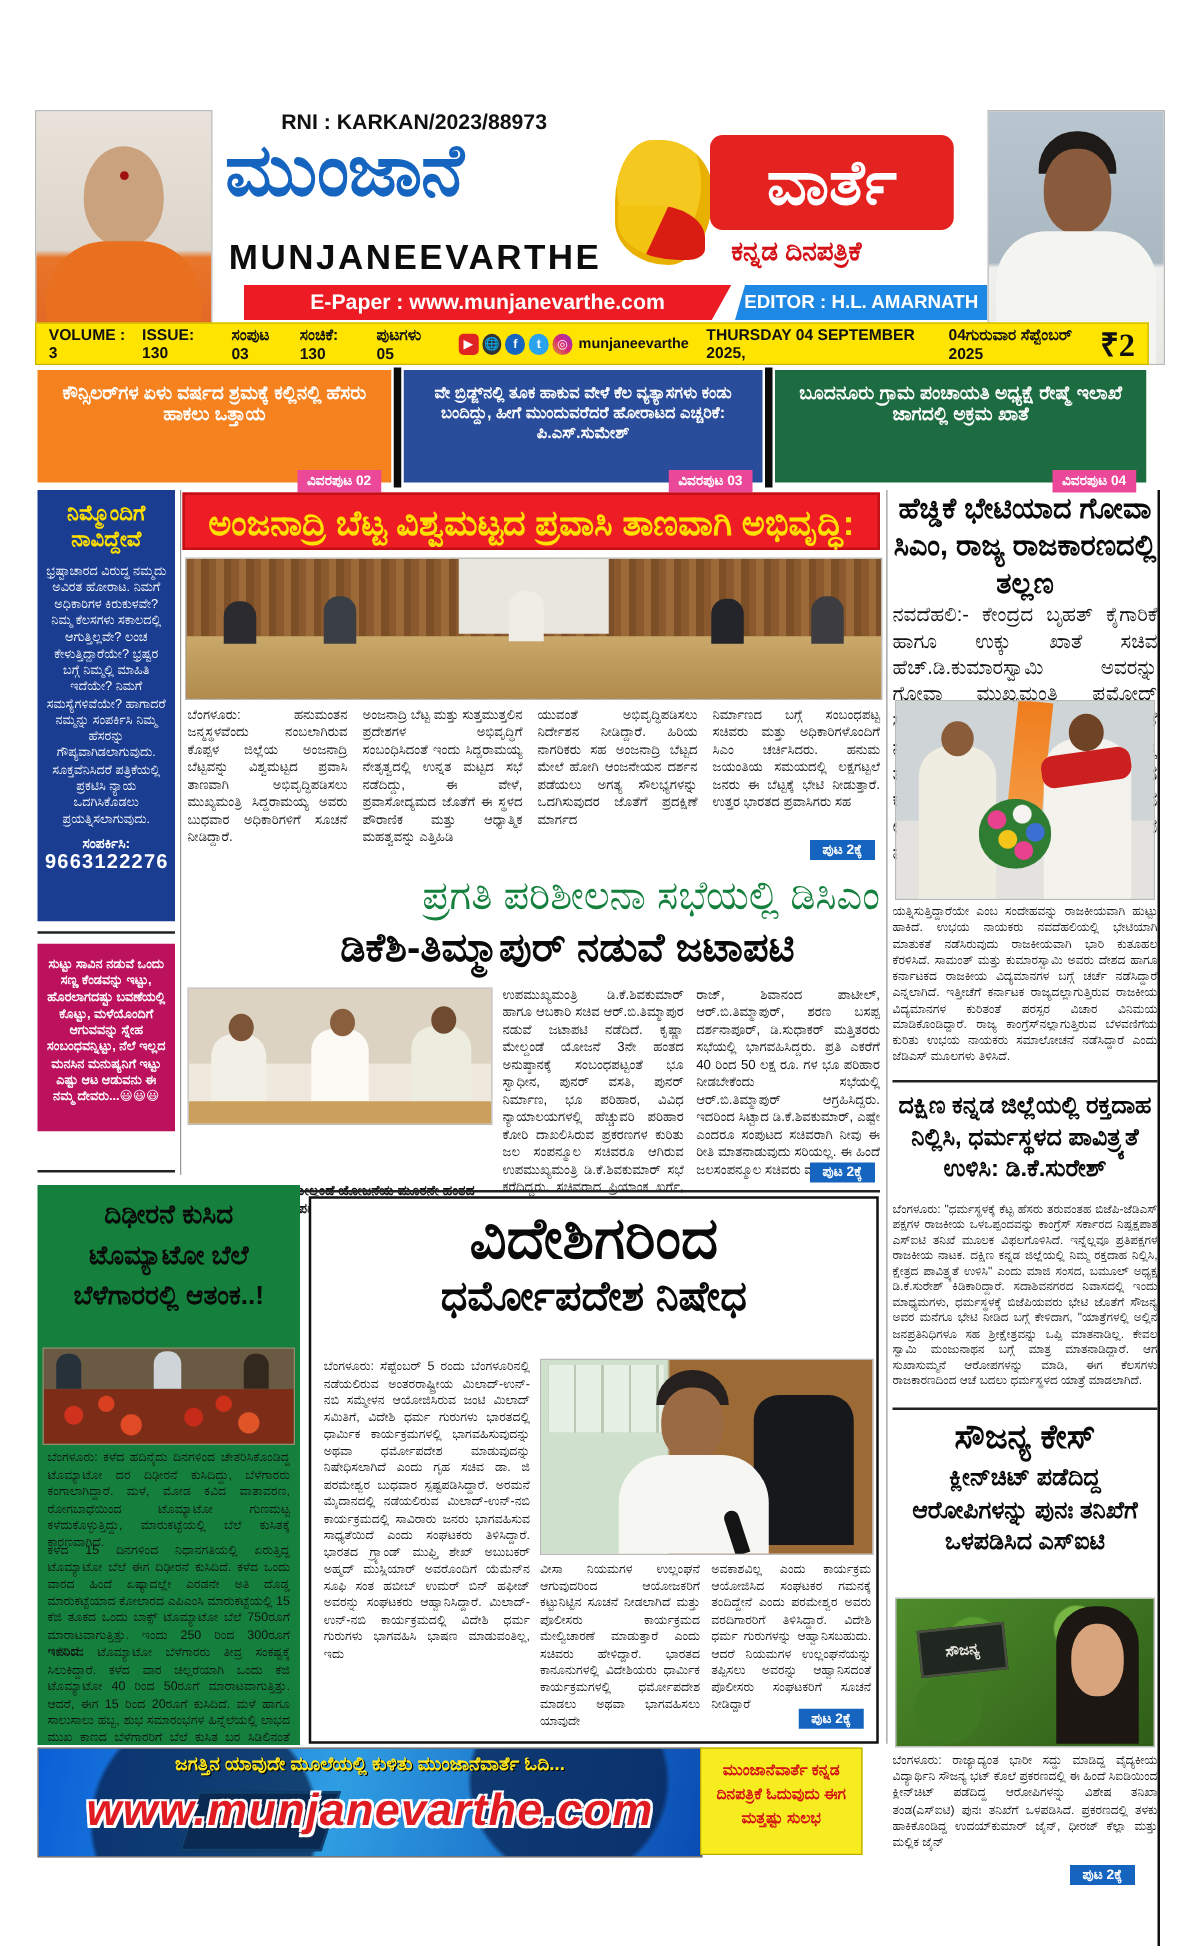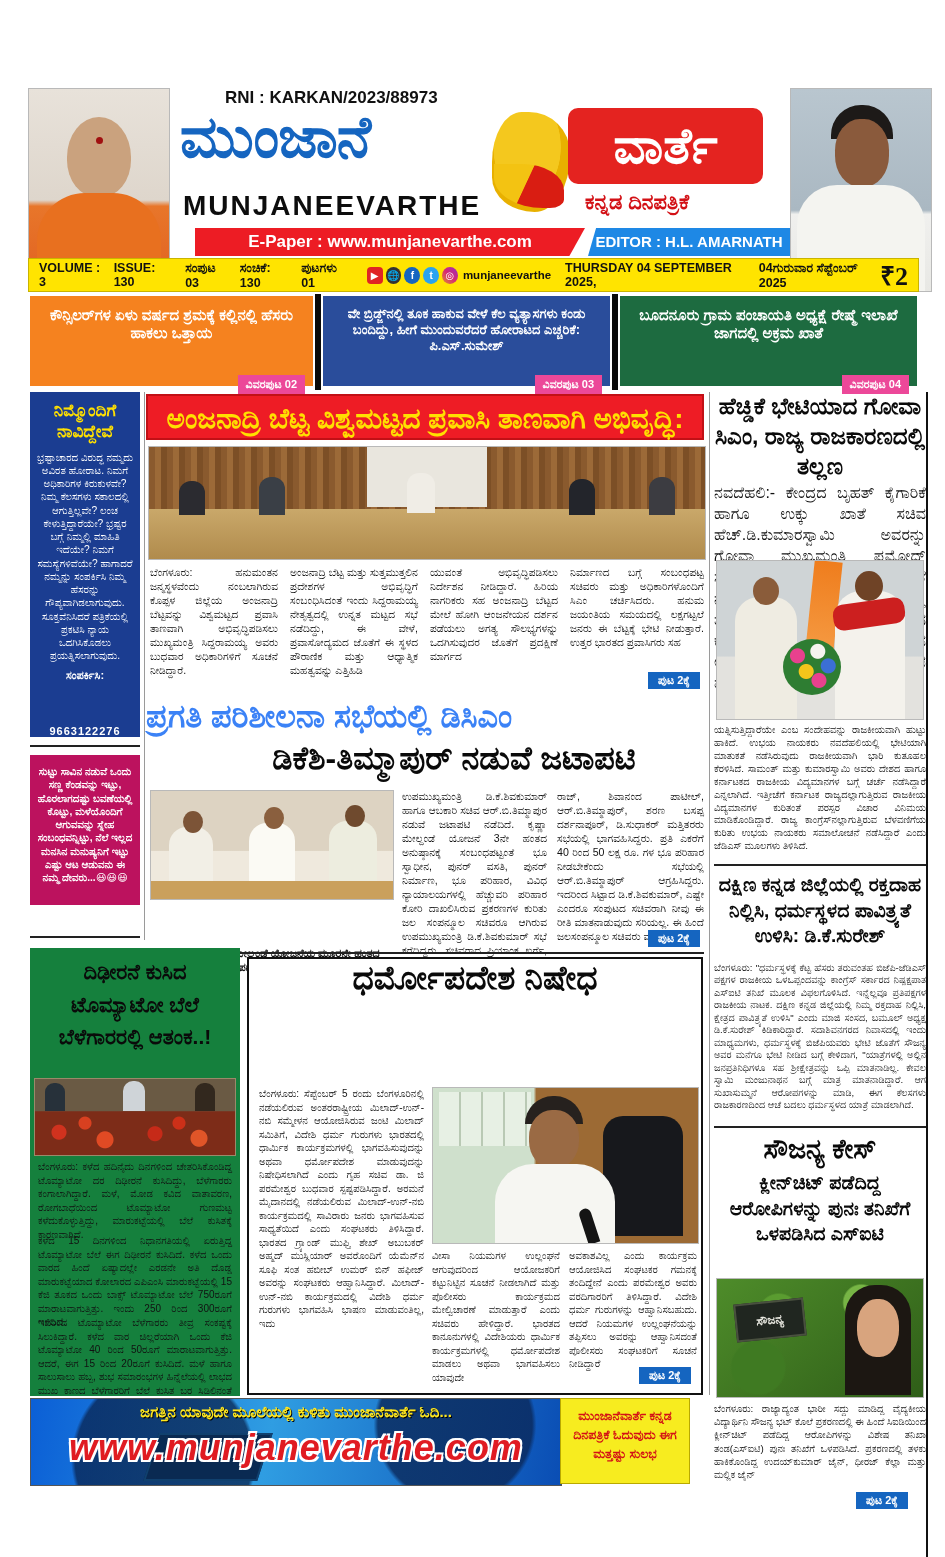--- a/index.html
+++ b/index.html
@@ -50,21 +50,21 @@
     <div class="abs kn" style="left:585px;top:130px;width:180px;font-size:21px;font-weight:bold;color:#d31116;">ಕನ್ನಡ ದಿನಪತ್ರಿಕೆ</div>
 
     <div class="abs" style="left:195px;top:168px;width:390px;height:28px;background:#ed1c24;color:#fff;font-size:17px;font-weight:bold;text-align:center;line-height:28px;clip-path:polygon(0 0,100% 0,96% 100%,0 100%);">E-Paper : www.munjanevarthe.com</div>
     <div class="abs" style="left:588px;top:168px;width:202px;height:28px;background:#1e88e5;color:#fff;font-size:15px;font-weight:bold;text-align:center;line-height:28px;clip-path:polygon(4% 0,100% 0,100% 100%,0 100%);">EDITOR : H.L. AMARNATH</div>
 
     <div class="abs" style="left:28px;top:198px;width:889px;height:32px;background:#ffe400;border:1px solid #c9b400;display:flex;align-items:center;font-size:12.5px;font-weight:bold;">
       <span class="kn" style="margin-left:10px;">VOLUME : 3</span>
       <span class="kn" style="margin-left:8px;">ISSUE: 130</span>
       <span class="kn" style="margin-left:10px;">ಸಂಪುಟ 03</span>
       <span class="kn" style="margin-left:10px;">ಸಂಚಿಕೆ: 130</span>
-      <span class="kn" style="margin-left:10px;">ಪುಟಗಳು 01</span>
+      <span class="kn" style="margin-left:10px;">ಪುಟಗಳು 05</span>
       <span class="soc" style="background:#e02424;border-radius:4px;margin-left:16px;">▶</span>
       <span class="soc" style="background:#333;">🌐</span>
       <span class="soc" style="background:#1565c0;">f</span>
       <span class="soc" style="background:#2aa3ef;">t</span>
       <span class="soc" style="background:linear-gradient(45deg,#e0902c,#d62976,#962fbf);">◎</span>
       <span style="margin-left:2px;font-size:11.5px;">munjaneevarthe</span>
       <span style="margin-left:14px;">THURSDAY 04 SEPTEMBER 2025,</span>
       <span class="kn" style="margin-left:6px;">04ಗುರುವಾರ ಸೆಪ್ಟೆಂಬರ್ 2025</span>
       <span style="margin-left:auto;margin-right:10px;font-size:26px;font-family:'Liberation Serif',serif;font-weight:bold;">₹2</span>
     </div>
@@ -86,21 +86,21 @@
   </div>
 
   <div class="vr" style="left:144px;top:392px;width:1px;height:548px;"></div>
   <div class="vr" style="left:709px;top:392px;width:1px;height:1003px;"></div>
   <div class="abs" style="left:926px;top:392px;width:2px;height:1165px;background:#111;"></div>
 
   <div class="abs" style="left:30px;top:392px;width:110px;height:345px;background:#1b3d91;color:#fff;text-align:center;box-sizing:border-box;padding:8px 6px;">
     <div class="kn" style="color:#ffe000;font-size:17px;font-weight:bold;line-height:1.25;margin-bottom:8px;">ನಿಮ್ಮೊಂದಿಗೆ ನಾವಿದ್ದೇವೆ</div>
     <div class="kn" style="font-size:10.2px;line-height:1.3;">ಭ್ರಷ್ಟಾಚಾರದ ವಿರುದ್ಧ ನಮ್ಮದು ಅವಿರತ ಹೋರಾಟ. ನಿಮಗೆ ಅಧಿಕಾರಿಗಳ ಕಿರುಕುಳವೇ? ನಿಮ್ಮ ಕೆಲಸಗಳು ಸಕಾಲದಲ್ಲಿ ಆಗುತ್ತಿಲ್ಲವೇ? ಲಂಚ ಕೇಳುತ್ತಿದ್ದಾರೆಯೇ? ಭ್ರಷ್ಟರ ಬಗ್ಗೆ ನಿಮ್ಮಲ್ಲಿ ಮಾಹಿತಿ ಇದೆಯೇ? ನಿಮಗೆ ಸಮಸ್ಯೆಗಳಿವೆಯೇ? ಹಾಗಾದರೆ ನಮ್ಮನ್ನು ಸಂಪರ್ಕಿಸಿ ನಿಮ್ಮ ಹೆಸರನ್ನು ಗೌಪ್ಯವಾಗಿಡಲಾಗುವುದು. ಸೂಕ್ತವೆನಿಸಿದರೆ ಪತ್ರಿಕೆಯಲ್ಲಿ ಪ್ರಕಟಿಸಿ ನ್ಯಾಯ ಒದಗಿಸಿಕೊಡಲು ಪ್ರಯತ್ನಿಸಲಾಗುವುದು.</div>
     <div class="kn" style="font-size:11px;font-weight:bold;margin-top:6px;">ಸಂಪರ್ಕಿಸಿ:</div>
-    <div style="font-size:11px;font-weight:bold;letter-spacing:1px;margin-top:43px;">9663122276</div>
+    <div style="font-size:16px;font-weight:bold;letter-spacing:1px;">9663122276</div>
   </div>
   <div class="hr" style="left:30px;top:745px;width:110px;height:2px;"></div>
   <div class="abs kn" style="left:30px;top:755px;width:110px;height:150px;background:#bc125e;color:#fff;font-size:10.2px;font-weight:bold;line-height:1.3;text-align:center;box-sizing:border-box;padding:10px 6px;">ಸುಟ್ಟು ಸಾವಿನ ನಡುವೆ ಒಂದು ಸಣ್ಣ ಕೆಂಡವನ್ನು ಇಟ್ಟು, ಹೊರಲಾಗದಷ್ಟು ಬವಣೆಯಲ್ಲಿ ಕೊಟ್ಟು, ಮಳೆಯೊಂದಿಗೆ ಆಗುವವನ್ನು ಸ್ನೇಹ ಸಂಬಂಧವನ್ನಿಟ್ಟು, ನೆಲೆ ಇಲ್ಲದ ಮನಸಿನ ಮನುಷ್ಯನಿಗೆ ಇಟ್ಟು ಎಷ್ಟು ಆಟ ಆಡುವನು ಈ ನಮ್ಮ ದೇವರು...😃😃😃</div>
   <div class="hr" style="left:30px;top:936px;width:110px;height:2px;"></div>
 
   <div class="abs kn" style="left:146px;top:394px;width:558px;height:46px;background:#ee1c25;color:#ffe000;font-size:28px;font-weight:bold;text-align:center;line-height:46px;border:2px solid #c21016;box-sizing:border-box;">ಅಂಜನಾದ್ರಿ ಬೆಟ್ಟ ವಿಶ್ವಮಟ್ಟದ ಪ್ರವಾಸಿ ತಾಣವಾಗಿ ಅಭಿವೃದ್ಧಿ: ಸಿಎಂ</div>
 
   <div class="photo" style="left:148px;top:446px;width:556px;height:112px;background:repeating-linear-gradient(90deg,#8a5a2e 0 6px,#9c6a38 6px 12px,#7c4f26 12px 18px);">
     <div class="abs" style="left:218px;top:0;width:120px;height:60px;background:#e9e6de;"></div>
     <div class="abs" style="left:0;top:62px;width:556px;height:50px;background:linear-gradient(180deg,#c9a86a,#b08b4c);"></div>
@@ -110,21 +110,21 @@
     <div class="abs" style="left:420px;top:32px;width:26px;height:36px;border-radius:12px 12px 0 0;background:#23252b;"></div>
     <div class="abs" style="left:500px;top:30px;width:26px;height:38px;border-radius:12px 12px 0 0;background:#3c3c41;"></div>
   </div>
 
   <div class="abs kn col-txt just" style="left:150px;top:566px;width:128px;height:128px;">ಬೆಂಗಳೂರು: ಹನುಮಂತನ ಜನ್ಮಸ್ಥಳವೆಂದು ನಂಬಲಾಗಿರುವ ಕೊಪ್ಪಳ ಜಿಲ್ಲೆಯ ಅಂಜನಾದ್ರಿ ಬೆಟ್ಟವನ್ನು ವಿಶ್ವಮಟ್ಟದ ಪ್ರವಾಸಿ ತಾಣವಾಗಿ ಅಭಿವೃದ್ಧಿಪಡಿಸಲು ಮುಖ್ಯಮಂತ್ರಿ ಸಿದ್ದರಾಮಯ್ಯ ಅವರು ಬುಧವಾರ ಅಧಿಕಾರಿಗಳಿಗೆ ಸೂಚನೆ ನೀಡಿದ್ದಾರೆ.</div>
   <div class="abs kn col-txt just" style="left:290px;top:566px;width:128px;height:128px;">ಅಂಜನಾದ್ರಿ ಬೆಟ್ಟ ಮತ್ತು ಸುತ್ತಮುತ್ತಲಿನ ಪ್ರದೇಶಗಳ ಅಭಿವೃದ್ಧಿಗೆ ಸಂಬಂಧಿಸಿದಂತೆ ಇಂದು ಸಿದ್ದರಾಮಯ್ಯ ನೇತೃತ್ವದಲ್ಲಿ ಉನ್ನತ ಮಟ್ಟದ ಸಭೆ ನಡೆದಿದ್ದು, ಈ ವೇಳೆ, ಪ್ರವಾಸೋದ್ಯಮದ ಜೊತೆಗೆ ಈ ಸ್ಥಳದ ಪೌರಾಣಿಕ ಮತ್ತು ಆಧ್ಯಾತ್ಮಿಕ ಮಹತ್ವವನ್ನು ಎತ್ತಿಹಿಡಿ</div>
   <div class="abs kn col-txt just" style="left:430px;top:566px;width:128px;height:128px;">ಯುವಂತೆ ಅಭಿವೃದ್ಧಿಪಡಿಸಲು ನಿರ್ದೇಶನ ನೀಡಿದ್ದಾರೆ. ಹಿರಿಯ ನಾಗರಿಕರು ಸಹ ಅಂಜನಾದ್ರಿ ಬೆಟ್ಟದ ಮೇಲೆ ಹೋಗಿ ಆಂಜನೇಯನ ದರ್ಶನ ಪಡೆಯಲು ಅಗತ್ಯ ಸೌಲಭ್ಯಗಳನ್ನು ಒದಗಿಸುವುದರ ಜೊತೆಗೆ ಪ್ರದಕ್ಷಿಣೆ ಮಾರ್ಗದ</div>
   <div class="abs kn col-txt just" style="left:570px;top:566px;width:134px;height:110px;">ನಿರ್ಮಾಣದ ಬಗ್ಗೆ ಸಂಬಂಧಪಟ್ಟ ಸಚಿವರು ಮತ್ತು ಅಧಿಕಾರಿಗಳೊಂದಿಗೆ ಸಿಎಂ ಚರ್ಚಿಸಿದರು. ಹನುಮ ಜಯಂತಿಯ ಸಮಯದಲ್ಲಿ ಲಕ್ಷಗಟ್ಟಲೆ ಜನರು ಈ ಬೆಟ್ಟಕ್ಕೆ ಭೇಟಿ ನೀಡುತ್ತಾರೆ. ಉತ್ತರ ಭಾರತದ ಪ್ರವಾಸಿಗರು ಸಹ</div>
   <span class="abs tag-blue kn" style="left:648px;top:672px;">ಪುಟ 2ಕ್ಕೆ</span>
 
-  <div class="abs kn" style="left:146px;top:698px;width:558px;font-size:32px;font-weight:bold;text-align:left;color:#3b82f6;">ಪ್ರಗತಿ ಪರಿಶೀಲನಾ ಸಭೆಯಲ್ಲಿ ಡಿಸಿಎಂ</div>
+  <div class="abs kn" style="left:146px;top:698px;width:558px;font-size:32px;font-weight:normal;text-align:right;color:#15803d;">ಪ್ರಗತಿ ಪರಿಶೀಲನಾ ಸಭೆಯಲ್ಲಿ ಡಿಸಿಎಂ</div>
   <div class="abs kn" style="left:146px;top:740px;width:558px;font-size:32px;font-weight:bold;text-align:center;color:#0a0a0a;padding-left:29px;">ಡಿಕೆಶಿ-ತಿಮ್ಮಾಪುರ್ ನಡುವೆ ಜಟಾಪಟಿ</div>
 
   <div class="photo" style="left:150px;top:790px;width:242px;height:108px;background:linear-gradient(180deg,#ddd3c2 0 55%,#efe9dd 56% 100%);">
     <div class="abs" style="left:18px;top:36px;width:44px;height:54px;border-radius:18px 18px 0 0;background:#f2efe6;"></div>
     <div class="abs" style="left:32px;top:20px;width:20px;height:22px;border-radius:50%;background:#7c5437;"></div>
     <div class="abs" style="left:98px;top:32px;width:46px;height:58px;border-radius:18px 18px 0 0;background:#fbfaf4;"></div>
     <div class="abs" style="left:113px;top:16px;width:20px;height:22px;border-radius:50%;background:#8a5f3e;"></div>
     <div class="abs" style="left:178px;top:30px;width:48px;height:60px;border-radius:18px 18px 0 0;background:#ededdf;"></div>
     <div class="abs" style="left:194px;top:14px;width:20px;height:22px;border-radius:50%;background:#6f4a2e;"></div>
     <div class="abs" style="left:0;top:90px;width:242px;height:18px;background:#caa05c;"></div>
@@ -150,20 +150,21 @@
       <div class="abs" style="left:10px;top:4px;width:20px;height:28px;border-radius:9px 9px 0 0;background:#27313a;"></div>
       <div class="abs" style="left:88px;top:2px;width:22px;height:30px;border-radius:10px 10px 0 0;background:#cfd4d8;"></div>
       <div class="abs" style="left:160px;top:4px;width:20px;height:28px;border-radius:9px 9px 0 0;background:#32281e;"></div>
     </div>
     <div class="kn sm-txt just" style="position:absolute;left:8px;top:212px;width:194px;">ಬೆಂಗಳೂರು: ಕಳೆದ ಹದಿನೈದು ದಿನಗಳಿಂದ ಚೇತರಿಸಿಕೊಂಡಿದ್ದ ಟೊಮ್ಯಾಟೋ ದರ ದಿಢೀರನೆ ಕುಸಿದಿದ್ದು, ಬೆಳೆಗಾರರು ಕಂಗಾಲಾಗಿದ್ದಾರೆ. ಮಳೆ, ಮೋಡ ಕವಿದ ವಾತಾವರಣ, ರೋಗಬಾಧೆಯಿಂದ ಟೊಮ್ಯಾಟೋ ಗುಣಮಟ್ಟ ಕಳೆದುಕೊಳ್ಳುತ್ತಿದ್ದು, ಮಾರುಕಟ್ಟೆಯಲ್ಲಿ ಬೆಲೆ ಕುಸಿತಕ್ಕೆ ಕಾರಣವಾಗಿದೆ.</div>
     <div class="kn sm-txt just" style="position:absolute;left:8px;top:286px;width:194px;">ಕಳೆದ 15 ದಿನಗಳಿಂದ ನಿಧಾನಗತಿಯಲ್ಲಿ ಏರುತ್ತಿದ್ದ ಟೊಮ್ಯಾಟೋ ಬೆಲೆ ಈಗ ದಿಢೀರನೆ ಕುಸಿದಿದೆ. ಕಳೆದ ಒಂದು ವಾರದ ಹಿಂದೆ ಏಷ್ಯಾದಲ್ಲೇ ಎರಡನೇ ಅತಿ ದೊಡ್ಡ ಮಾರುಕಟ್ಟೆಯಾದ ಕೋಲಾರದ ಎಪಿಎಂಸಿ ಮಾರುಕಟ್ಟೆಯಲ್ಲಿ 15 ಕೆಜಿ ತೂಕದ ಒಂದು ಬಾಕ್ಸ್ ಟೊಮ್ಯಾಟೋ ಬೆಲೆ 750ರೂಗೆ ಮಾರಾಟವಾಗುತ್ತಿತ್ತು. ಇಂದು 250 ರಿಂದ 300ರೂಗೆ ಇಳಿದಿದೆ.</div>
     <div class="kn sm-txt just" style="position:absolute;left:8px;top:368px;width:194px;">ಇದರಿಂದ ಟೊಮ್ಯಾಟೋ ಬೆಳೆಗಾರರು ತೀವ್ರ ಸಂಕಷ್ಟಕ್ಕೆ ಸಿಲುಕಿದ್ದಾರೆ. ಕಳೆದ ವಾರ ಚಿಲ್ಲರೆಯಾಗಿ ಒಂದು ಕೆಜಿ ಟೊಮ್ಯಾಟೋ 40 ರಿಂದ 50ರೂಗೆ ಮಾರಾಟವಾಗುತ್ತಿತ್ತು. ಆದರೆ, ಈಗ 15 ರಿಂದ 20ರೂಗೆ ಕುಸಿದಿದೆ. ಮಳೆ ಹಾಗೂ ಸಾಲುಸಾಲು ಹಬ್ಬ, ಶುಭ ಸಮಾರಂಭಗಳ ಹಿನ್ನೆಲೆಯಲ್ಲಿ ಲಾಭದ ಮುಖ ಕಾಣದ ಬೆಳೆಗಾರರಿಗೆ ಬೆಲೆ ಕುಸಿತ ಬರ ಸಿಡಿಲಿನಂತೆ ಬಡಿದಿದೆ.</div>
   </div>
 
   <div class="abs" style="left:247px;top:957px;width:456px;height:438px;border:2px solid #111;background:#fff;box-sizing:border-box;">
+    <div class="kn" style="font-size:46px;font-weight:bold;text-align:center;margin-top:4px;color:#0a0a0a;">ವಿದೇಶಿಗರಿಂದ</div>
     <div class="kn" style="font-size:33px;font-weight:bold;text-align:center;color:#0a0a0a;">ಧರ್ಮೋಪದೇಶ ನಿಷೇಧ</div>
     <div class="kn sm-txt just" style="position:absolute;left:10px;top:128px;width:165px;height:300px;">ಬೆಂಗಳೂರು: ಸೆಪ್ಟೆಂಬರ್ 5 ರಂದು ಬೆಂಗಳೂರಿನಲ್ಲಿ ನಡೆಯಲಿರುವ ಅಂತರರಾಷ್ಟ್ರೀಯ ಮಿಲಾದ್-ಉನ್-ನಬಿ ಸಮ್ಮೇಳನ ಆಯೋಜಿಸಿರುವ ಜಂಟಿ ಮಿಲಾದ್ ಸಮಿತಿಗೆ, ವಿದೇಶಿ ಧರ್ಮ ಗುರುಗಳು ಭಾರತದಲ್ಲಿ ಧಾರ್ಮಿಕ ಕಾರ್ಯಕ್ರಮಗಳಲ್ಲಿ ಭಾಗವಹಿಸುವುದನ್ನು ಅಥವಾ ಧರ್ಮೋಪದೇಶ ಮಾಡುವುದನ್ನು ನಿಷೇಧಿಸಲಾಗಿದೆ ಎಂದು ಗೃಹ ಸಚಿವ ಡಾ. ಜಿ ಪರಮೇಶ್ವರ ಬುಧವಾರ ಸ್ಪಷ್ಟಪಡಿಸಿದ್ದಾರೆ. ಅರಮನೆ ಮೈದಾನದಲ್ಲಿ ನಡೆಯಲಿರುವ ಮಿಲಾದ್-ಉನ್-ನಬಿ ಕಾರ್ಯಕ್ರಮದಲ್ಲಿ ಸಾವಿರಾರು ಜನರು ಭಾಗವಹಿಸುವ ಸಾಧ್ಯತೆಯಿದೆ ಎಂದು ಸಂಘಟಕರು ತಿಳಿಸಿದ್ದಾರೆ. ಭಾರತದ ಗ್ರ್ಯಾಂಡ್ ಮುಫ್ತಿ ಶೇಖ್ ಅಬುಬಕರ್ ಅಹ್ಮದ್ ಮುಸ್ಲಿಯಾರ್ ಅವರೊಂದಿಗೆ ಯೆಮೆನ್‌ನ ಸೂಫಿ ಸಂತ ಹಬೀಬ್ ಉಮರ್ ಬಿನ್ ಹಫೀಜ್ ಅವರನ್ನು ಸಂಘಟಕರು ಆಹ್ವಾನಿಸಿದ್ದಾರೆ. ಮಿಲಾದ್-ಉನ್-ನಬಿ ಕಾರ್ಯಕ್ರಮದಲ್ಲಿ ವಿದೇಶಿ ಧರ್ಮ ಗುರುಗಳು ಭಾಗವಹಿಸಿ ಭಾಷಣ ಮಾಡುವಂತಿಲ್ಲ, ಇದು</div>
     <div class="photo" style="left:183px;top:128px;width:265px;height:155px;background:linear-gradient(90deg,#cfe0cc 0 38%,#9c6a34 39% 100%);">
       <div class="abs" style="left:6px;top:4px;width:92px;height:54px;background:repeating-linear-gradient(90deg,#e7f0e4 0 20px,#b9c9b4 20px 22px),repeating-linear-gradient(0deg,transparent 0 16px,#b9c9b4 16px 18px);"></div>
       <div class="abs" style="left:170px;top:28px;width:80px;height:120px;border-radius:20px 20px 0 0;background:#17181c;"></div>
       <div class="abs" style="left:92px;top:8px;width:58px;height:28px;border-radius:28px 28px 0 0;background:#26211e;"></div>
       <div class="abs" style="left:96px;top:22px;width:50px;height:58px;border-radius:46%;background:#9a6a44;"></div>
       <div class="abs" style="left:62px;top:76px;width:120px;height:79px;border-radius:38px 38px 0 0;background:#f6f6f2;"></div>
       <div class="abs" style="left:150px;top:120px;width:12px;height:36px;background:#141414;border-radius:6px 6px 0 0;transform:rotate(-18deg);"></div>
     </div>

